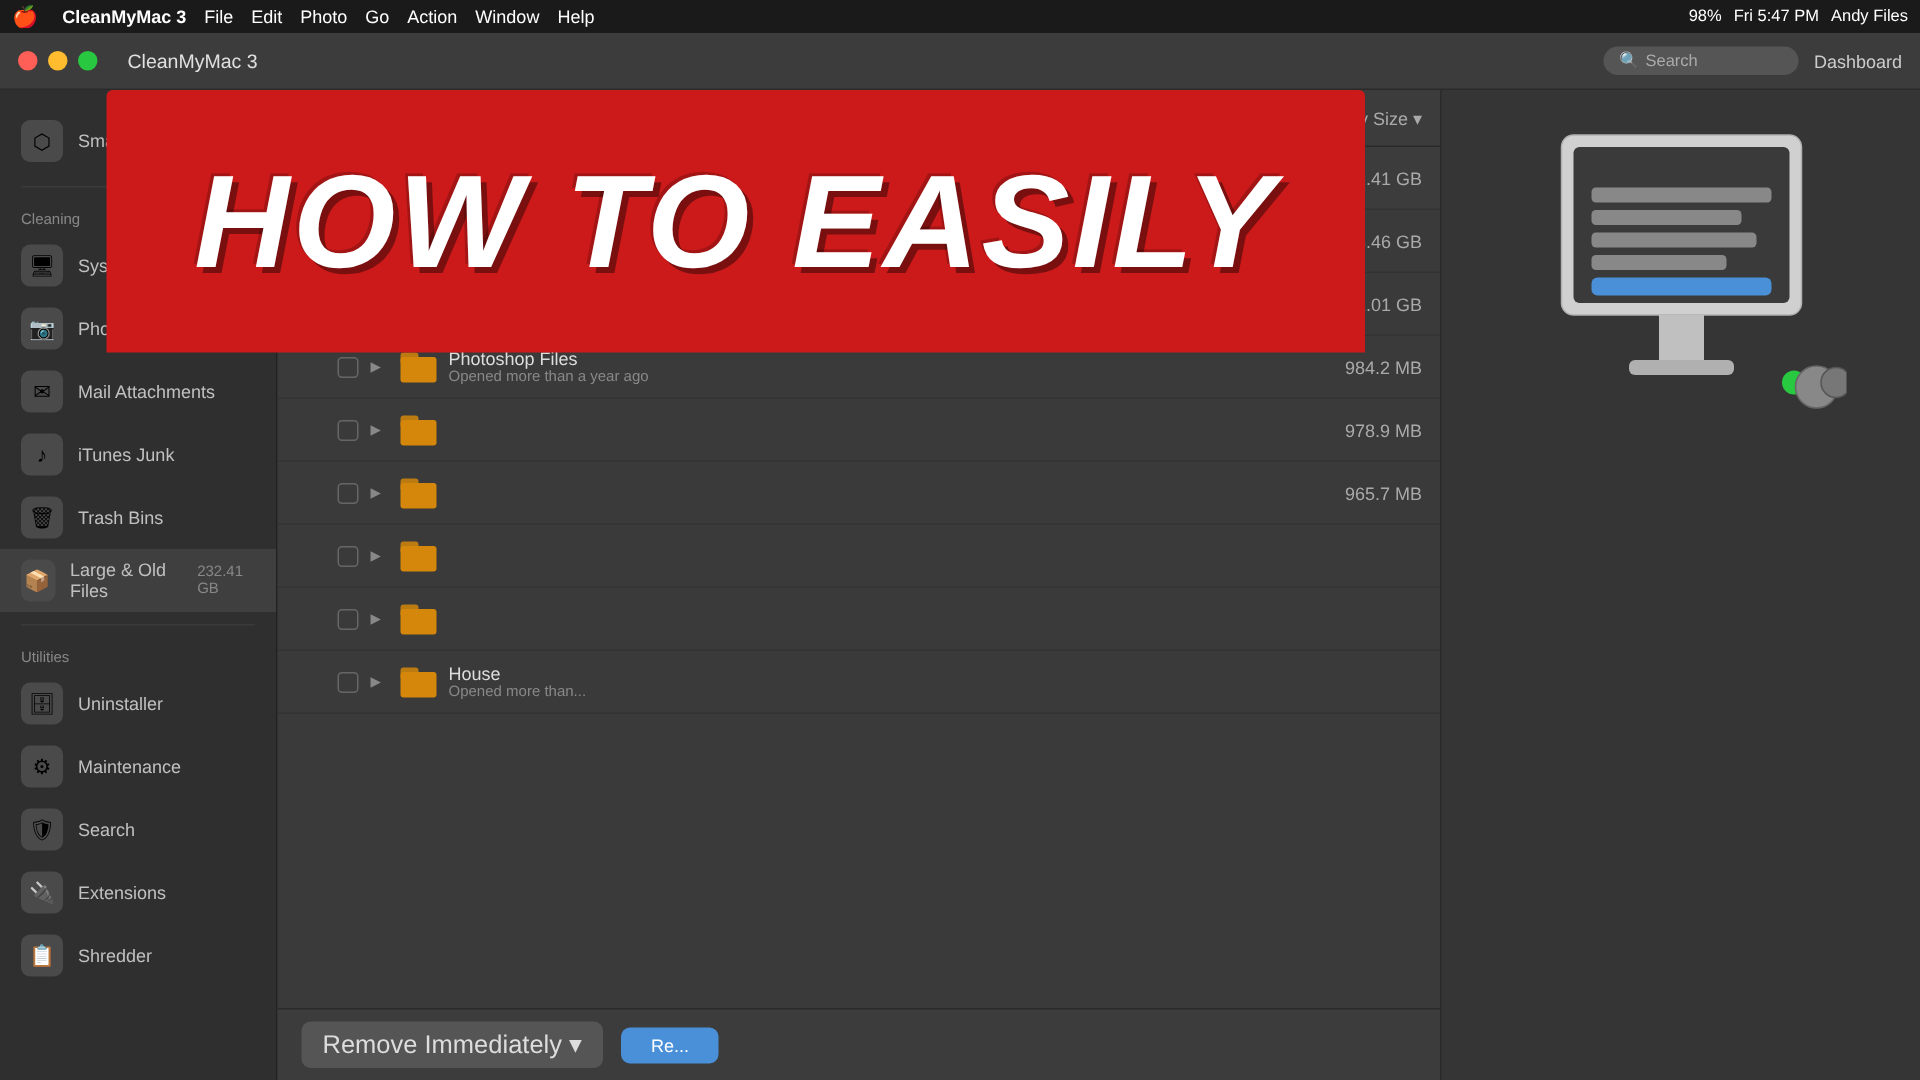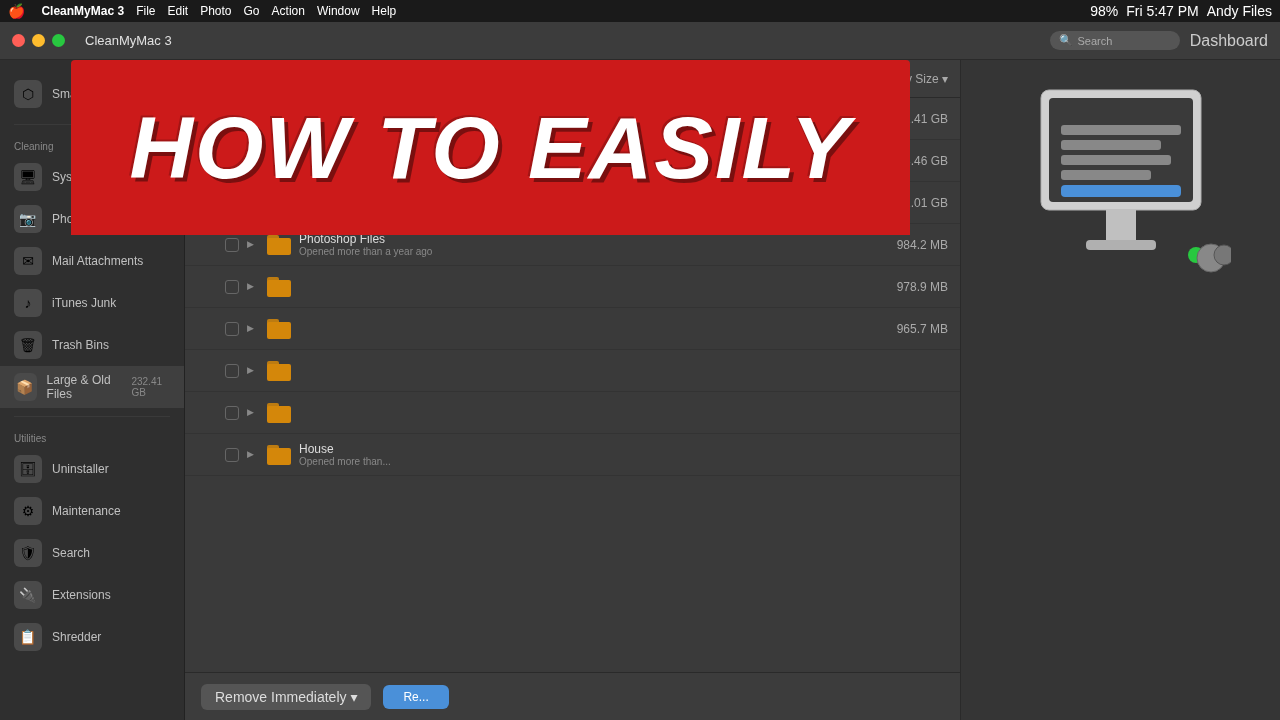--- a/index.html
+++ b/index.html
@@ -36,21 +36,21 @@
     }
     .menubar-item.app-name { font-weight: 700; }
     .menubar-right {
       position: absolute;
       right: 8px;
       display: flex;
       align-items: center;
       gap: 8px;
     }
     .menubar-right span {
-      font-size: 14px;
+      font-size: 11px;
       color: #fff;
     }
 
     
     .app-window {
       width: 100%;
       height: 698px;
       display: flex;
       flex-direction: column;
     }
@@ -96,21 +96,21 @@
       border-radius: 10px;
       padding: 3px 10px;
       display: flex;
       align-items: center;
       gap: 4px;
       width: 130px;
     }
     .search-icon-small { color: #aaa; font-size: 11px; }
     .search-placeholder { color: #aaa; font-size: 11px; }
     .dashboard-btn {
-      font-size: 16px;
+      font-size: 12px;
       color: #ccc;
       background: none;
       border: none;
       cursor: pointer;
     }
 
     
     .main-layout {
       display: flex;
       flex: 1;
@@ -333,21 +333,21 @@
       align-items: center;
       padding: 0 16px;
       border-top: 1px solid #2a2a2a;
       gap: 12px;
     }
     .remove-btn {
       background: #555;
       border: none;
       border-radius: 6px;
       color: #ddd;
-      font-size: 14px;
+      font-size: 17px;
       padding: 5px 14px;
       cursor: pointer;
     }
     .review-btn {
       background: #4a90d9;
       border: none;
       border-radius: 6px;
       color: white;
       font-size: 12px;
       padding: 5px 20px;

